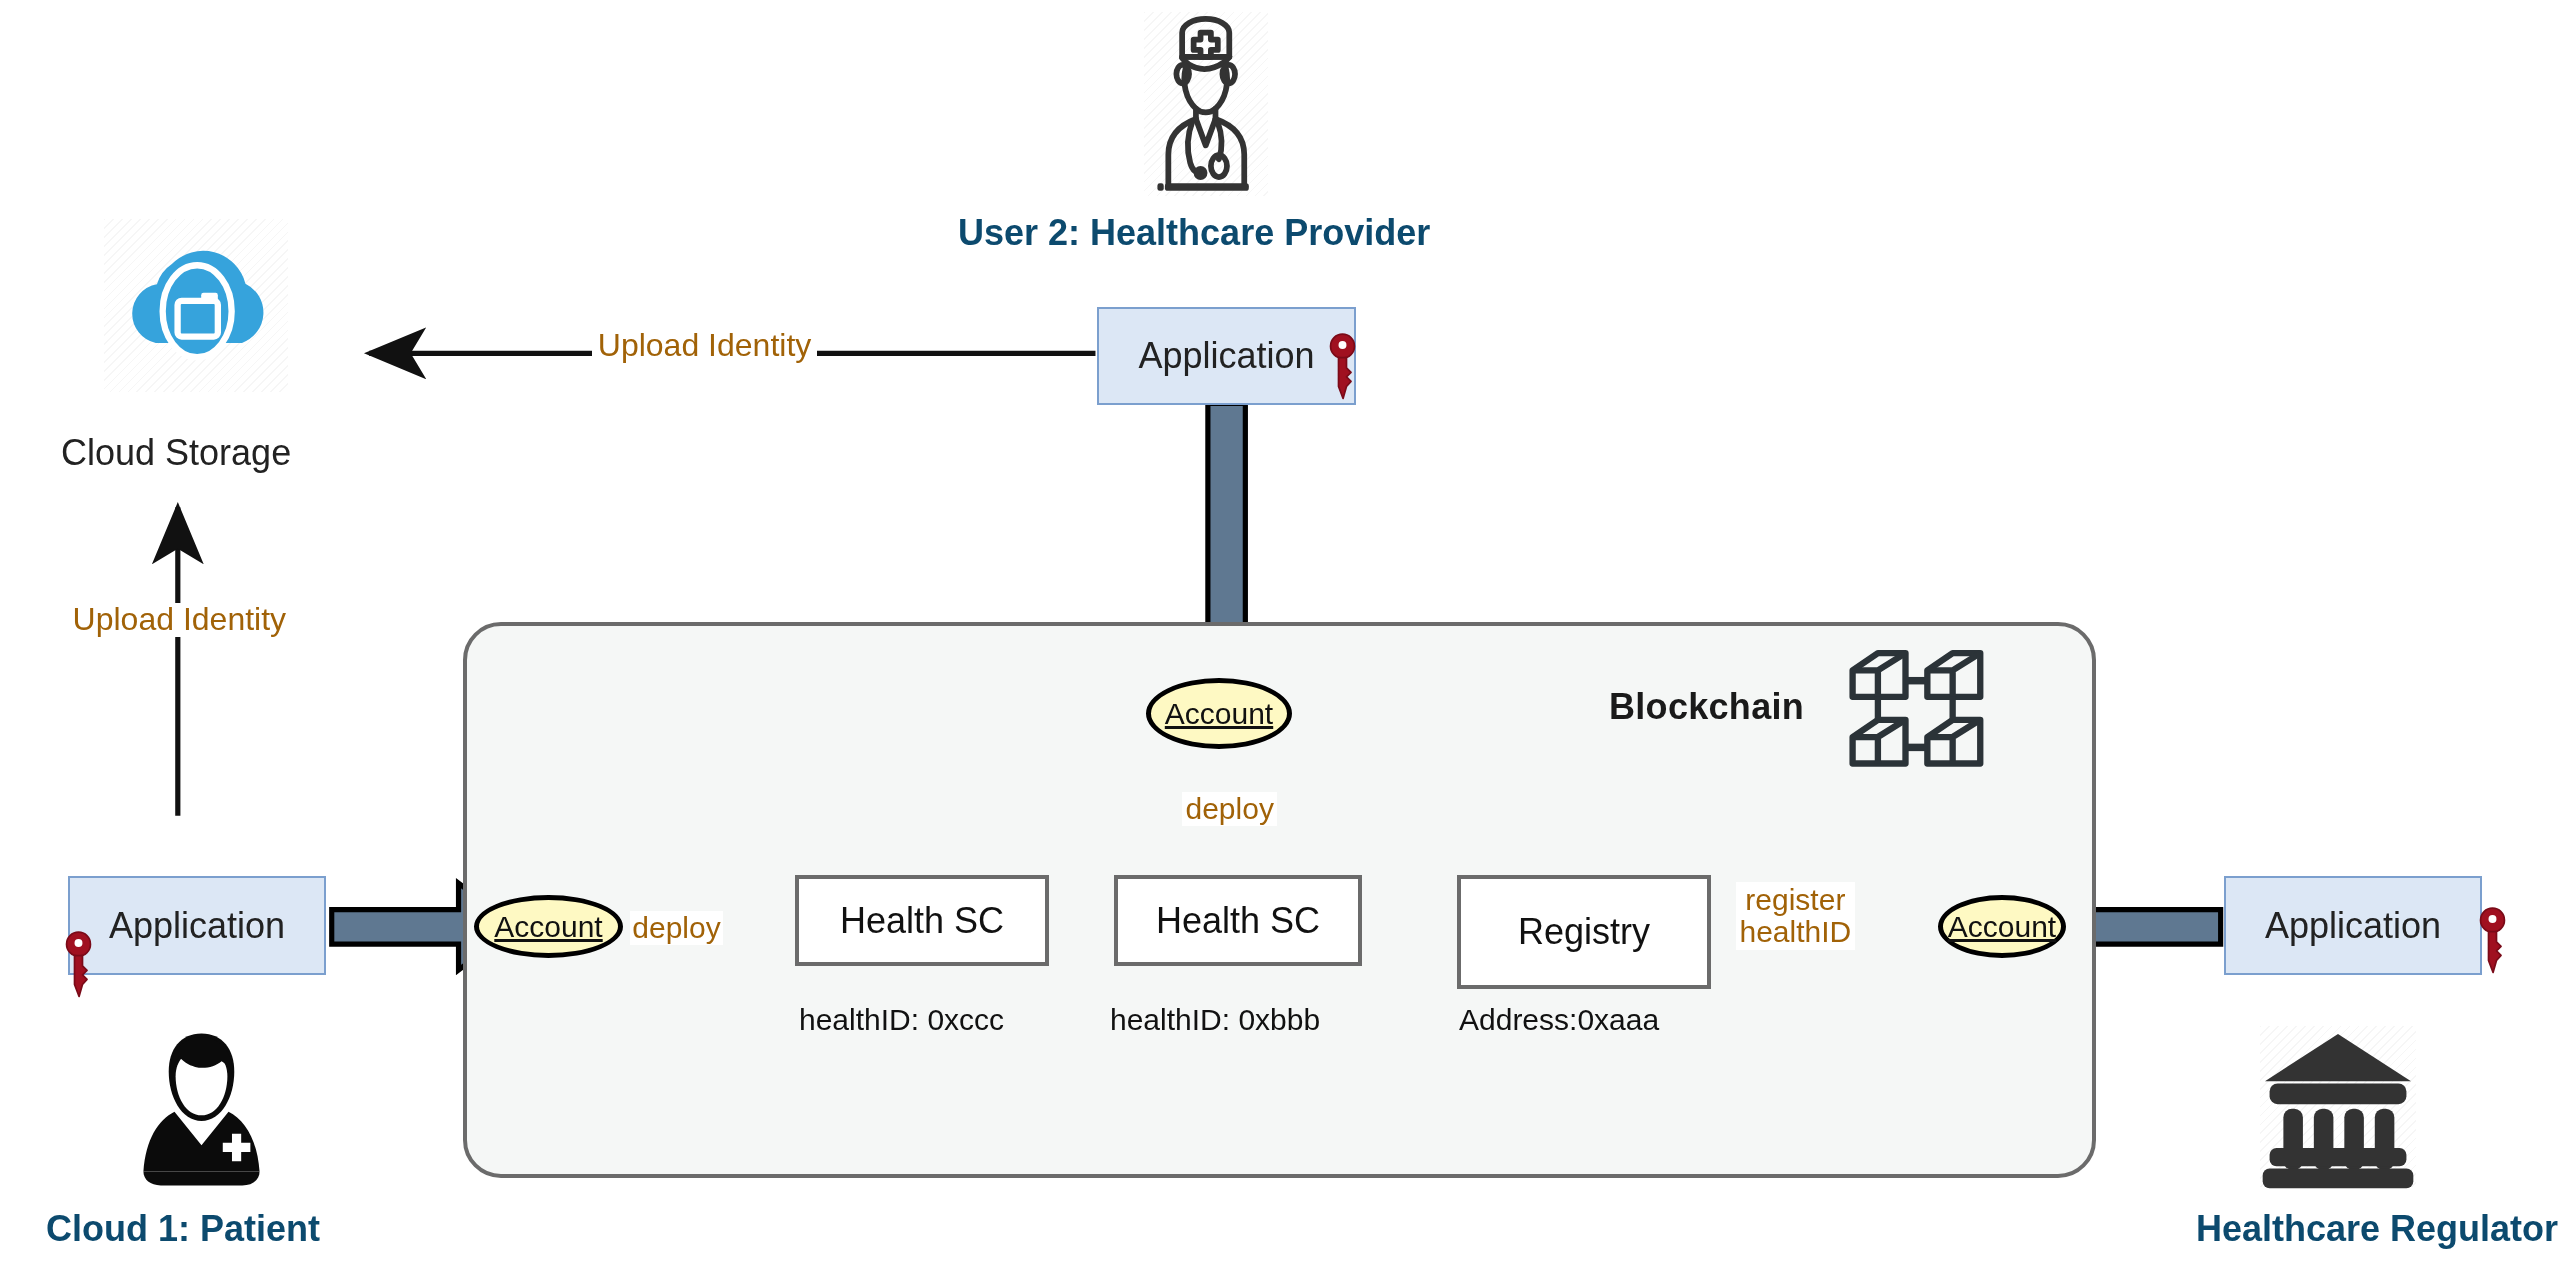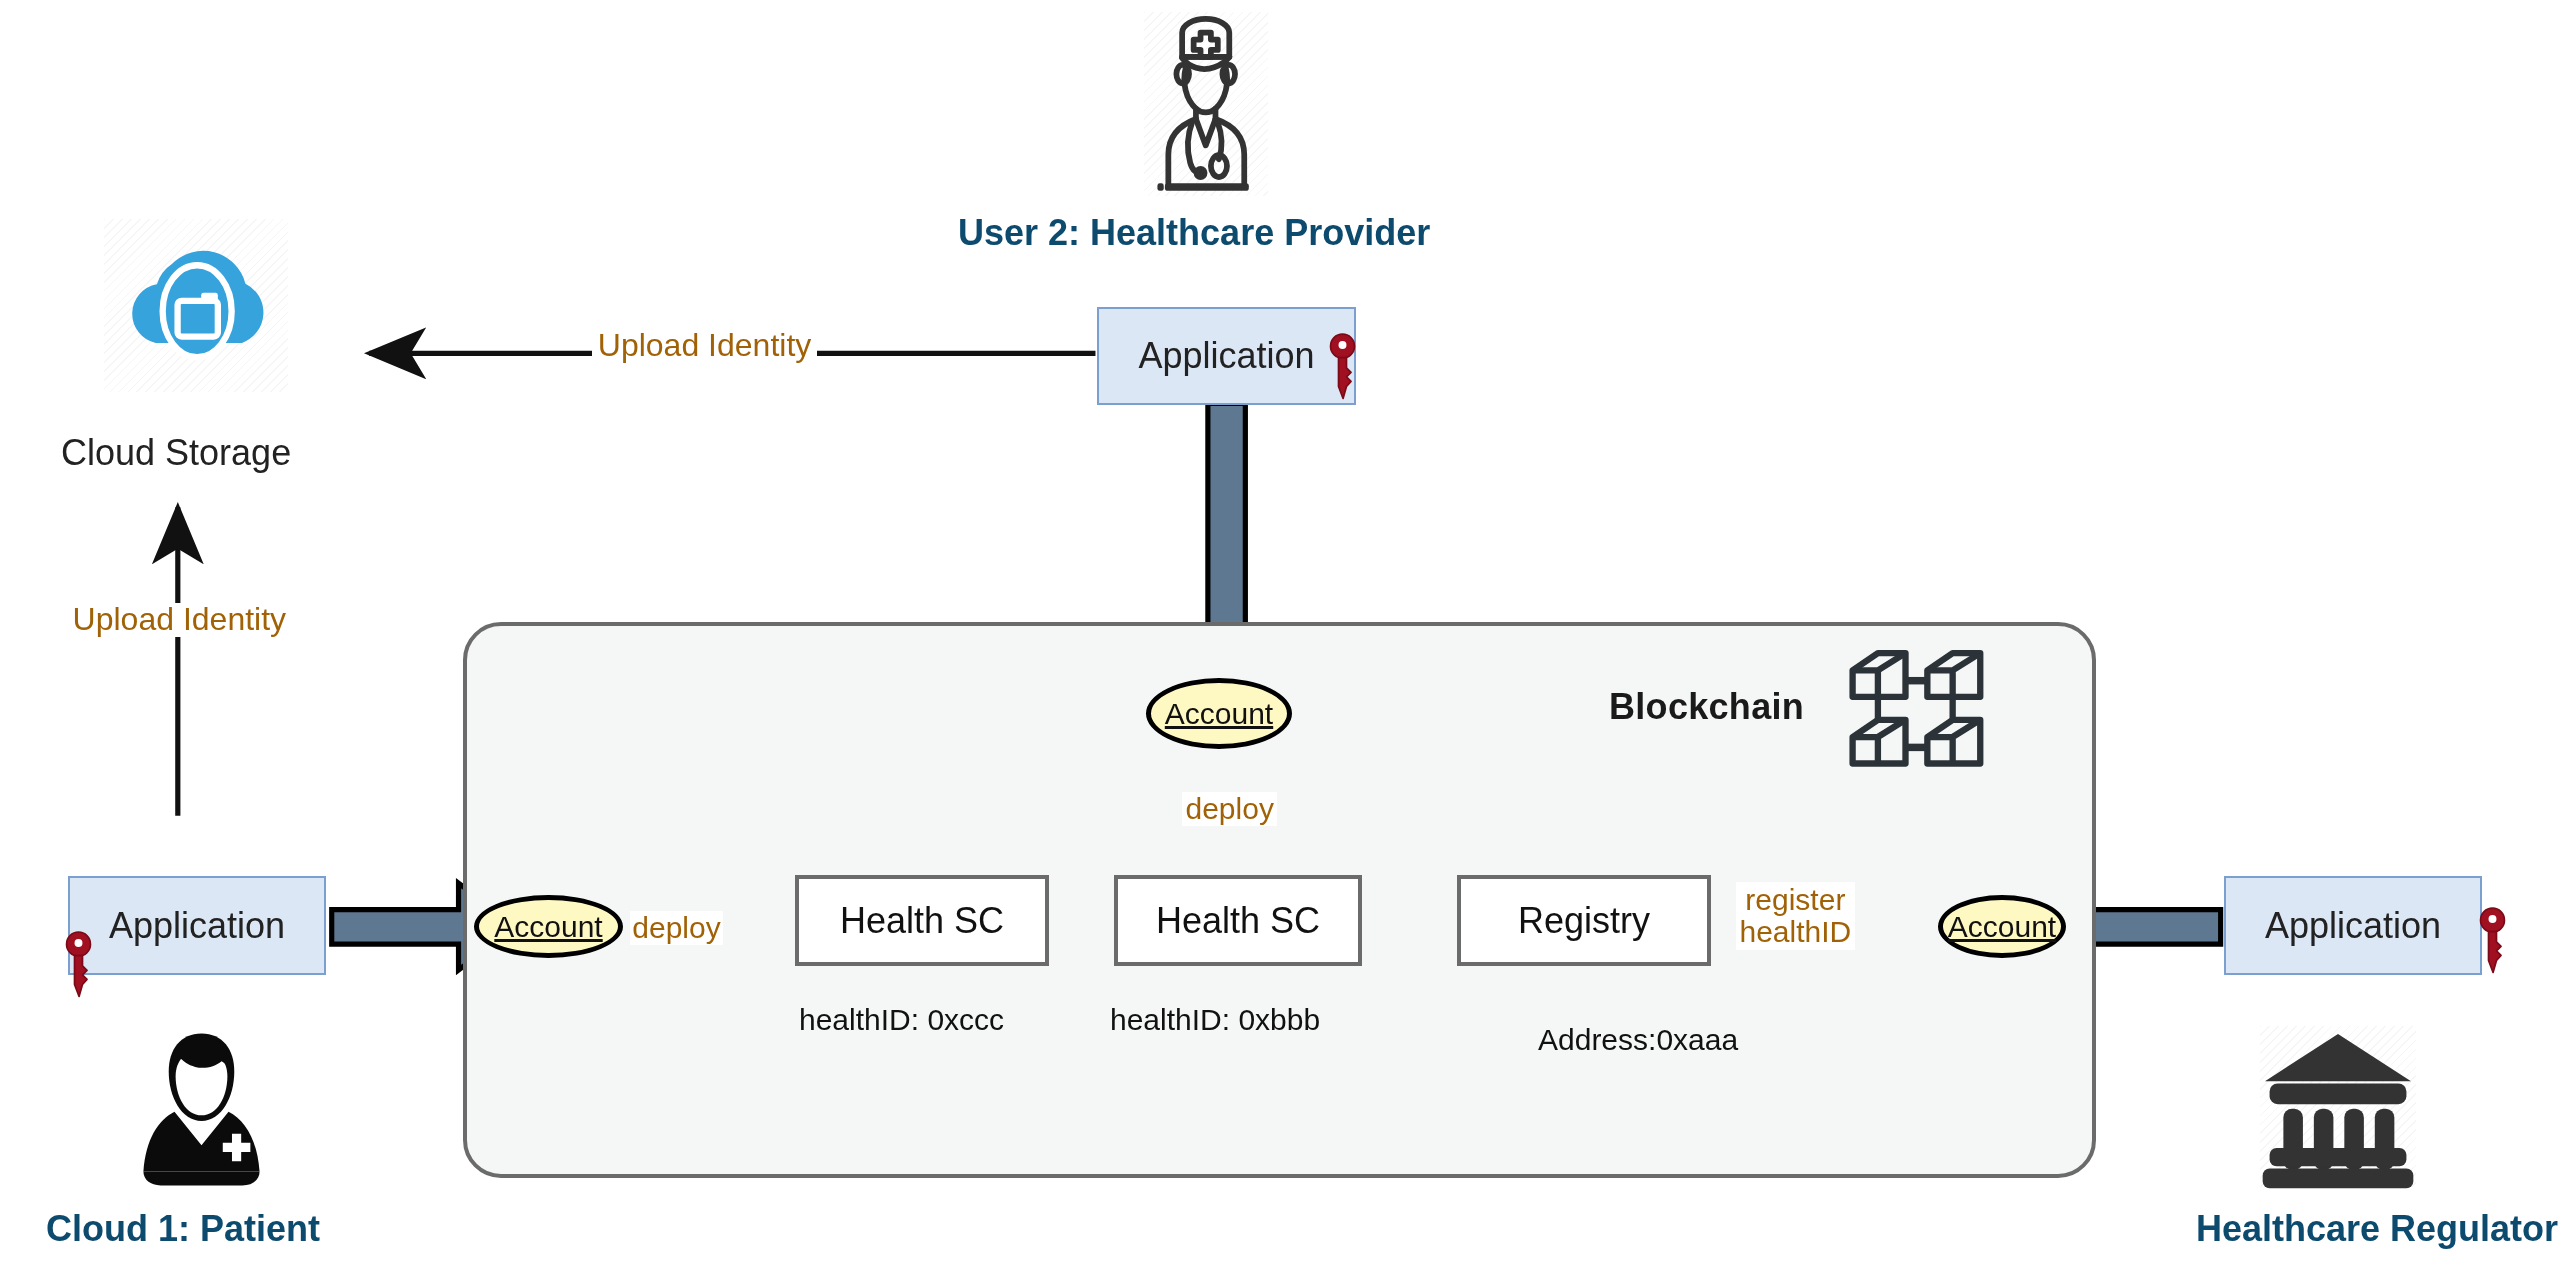--- a/index.html
+++ b/index.html
@@ -36,26 +36,26 @@
   #key-regulator{left:2476px;top:905px;}
 
   
   .sc-box{
     background:#ffffff;border:4px solid #6b6b6b;box-sizing:border-box;
     display:flex;align-items:center;justify-content:center;
     font-size:36px;color:#111;margin-left:12px;
   }
   #sc-health-1{left:783px;top:875px;width:254px;height:91px;}
   #sc-health-2{left:1102px;top:875px;width:248px;height:91px;}
-  #sc-registry{left:1445px;top:875px;width:254px;height:91px;}
+  #sc-registry{left:1445px;top:875px;width:254px;height:114px;}
 
   .sc-caption{font-size:30px;color:#111;white-space:nowrap;}
   #caption-health-1{left:799px;top:1003px;}
   #caption-health-2{left:1110px;top:1003px;}
-  #caption-registry{left:1538px;top:1003px;margin-top:20px;}
+  #caption-registry{left:1459px;top:1003px;}
 
   
   .ellipse{
     border:5.2px solid #000;background:#fef9c3;border-radius:50%;
     display:flex;align-items:center;justify-content:center;
     font-size:30px;color:#111;box-sizing:border-box;text-decoration:underline;
   }
   #account-patient{left:474px;top:895px;width:149px;height:63px;}
   #account-provider{left:1146px;top:678px;width:146px;height:71px;}
   #account-regulator{left:1938px;top:895px;width:128px;height:63px;}

